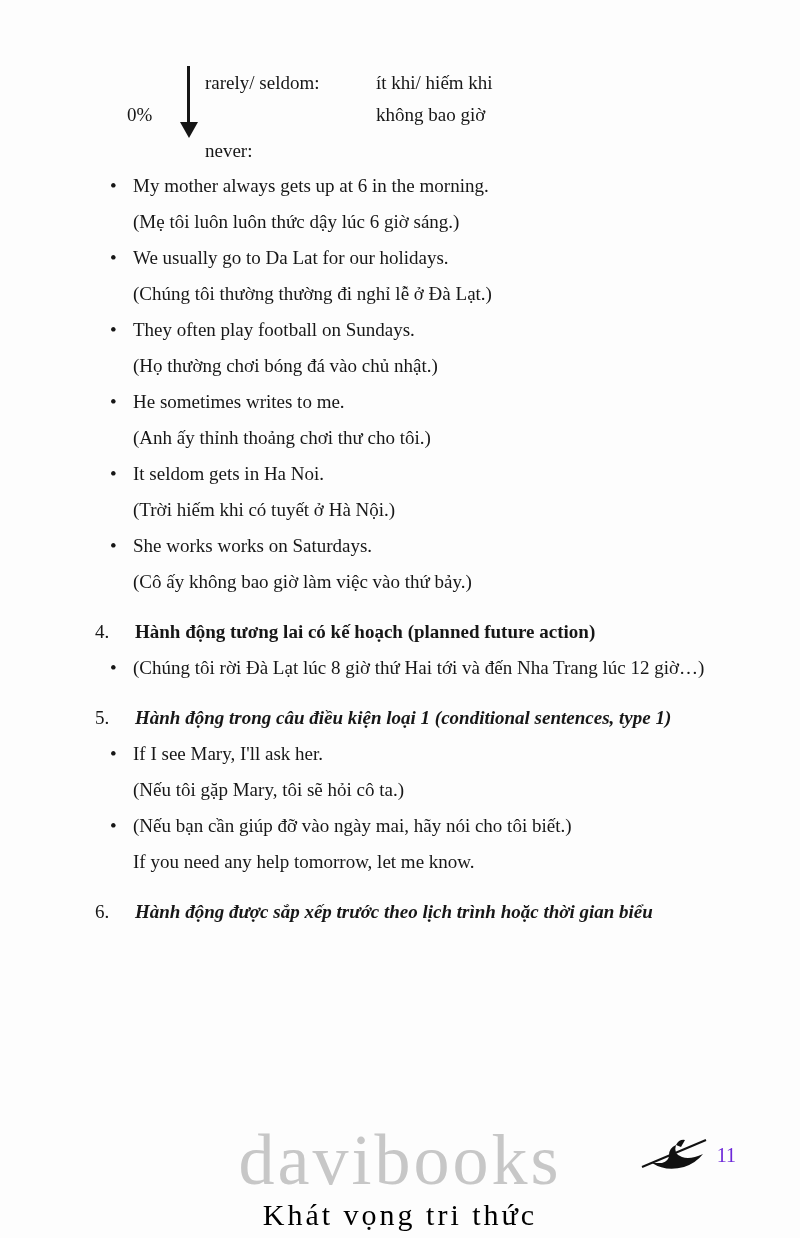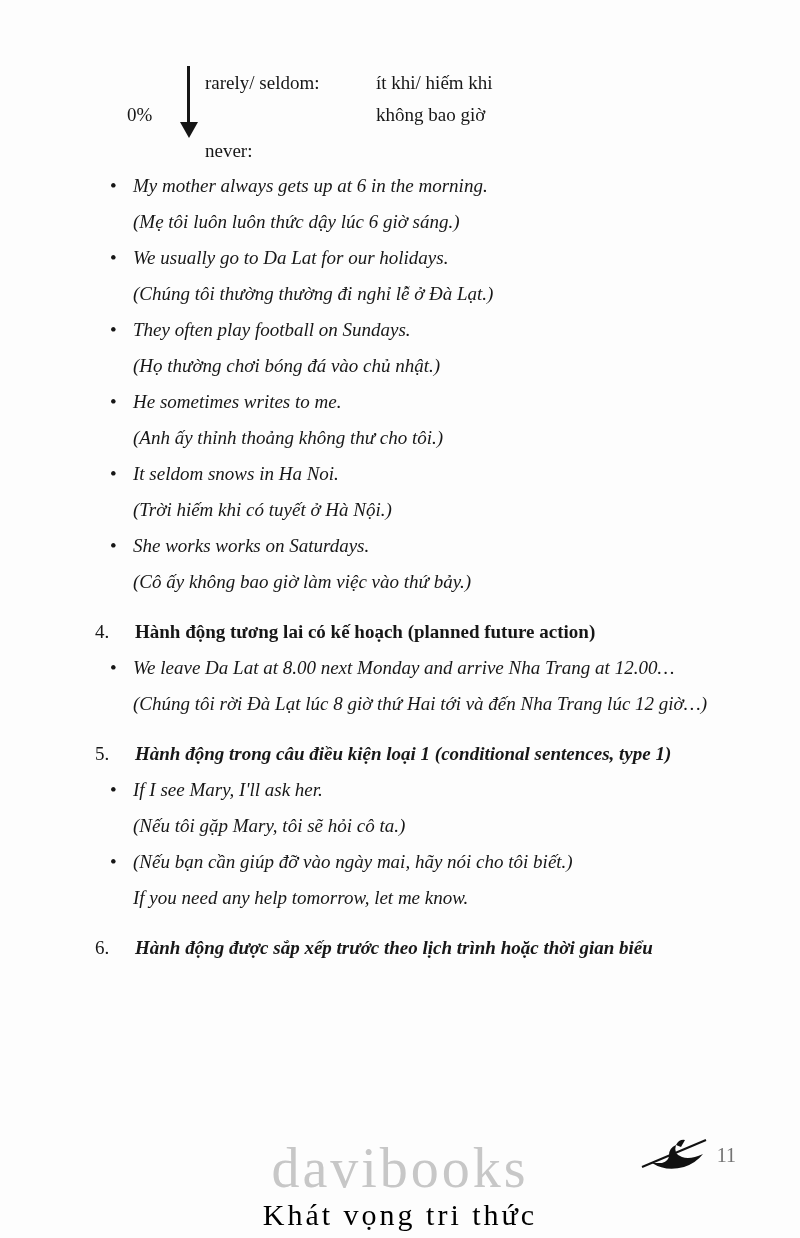--- a/index.html
+++ b/index.html
@@ -40,56 +40,56 @@
     border-left: 9px solid transparent;
     border-right: 9px solid transparent;
     border-top: 16px solid #161616;
   }
 
   
   .examples { list-style: none; margin: 0; padding: 0; }
   .examples.gap { margin-top: 12px; }
   .example { display: flex; line-height: 36px; }
   .bullet { flex: none; width: 23px; margin-left: 15px; }
-  .lines { flex: 1; text-align: justify; font-style: italic; }
+  .lines { flex: 1; text-align: justify; }
   .lines p { margin: 0; }
 
   
   .section { margin-top: 14px; }
   .heading-row { display: flex; line-height: 36px; }
   .num { flex: none; width: 40px; }
   .heading { flex: 1; margin: 0; font-size: 19px; font-weight: bold; line-height: 36px; }
   .heading.italic { font-style: italic; }
   .heading.justify { text-align: justify; }
 
   
   .watermark {
     position: absolute; z-index: 1;
     left: 0; width: 100%; bottom: 6px;
     text-align: center;
     color: #c7c7c7;
     user-select: none;
   }
   .wm-title {
-    font-size: 56px; line-height: 1;
+    font-size: 72px; line-height: 1;
     letter-spacing: 3px;
     font-family: "Liberation Serif", serif;
   }
   .wm-sub {
     font-size: 30px; margin-top: 2px;
     letter-spacing: 3px;
     color: #000000;
   }
   .page-footer {
     position: absolute; z-index: 3;
     right: 64px; bottom: 64px;
     display: flex; align-items: center; gap: 3px;
   }
   .logo-icon svg { display: block; }
-  .pagenum { font-size: 20px; color: #737373; text-align: center; }
+  .pagenum { font-size: 20px; color: #6d28d9; text-align: center; }
 </style>
 </head>
 <body>
 
 <div class="page">
   <div class="content">
 
     <div class="freq-scale">
       <div class="arrow-line"></div>
       <div class="arrow-head"></div>
@@ -119,27 +119,27 @@
         <span class="bullet">•</span>
         <div class="lines">
           <p>They often play football on Sundays.</p>
           <p>(Họ thường chơi bóng đá vào chủ nhật.)</p>
         </div>
       </li>
       <li class="example">
         <span class="bullet">•</span>
         <div class="lines">
           <p>He sometimes writes to me.</p>
-          <p>(Anh ấy thỉnh thoảng không thư cho tôi.)</p>
-        </div>
-      </li>
-      <li class="example">
-        <span class="bullet">•</span>
-        <div class="lines">
-          <p>It seldom snows in Ha Noi.</p>
+          <p>(Anh ấy thỉnh thoảng chơi thư cho tôi.)</p>
+        </div>
+      </li>
+      <li class="example">
+        <span class="bullet">•</span>
+        <div class="lines">
+          <p>It seldom gets in Ha Noi.</p>
           <p>(Trời hiếm khi có tuyết ở Hà Nội.)</p>
         </div>
       </li>
       <li class="example">
         <span class="bullet">•</span>
         <div class="lines">
           <p>She works works on Saturdays.</p>
           <p>(Cô ấy không bao giờ làm việc vào thứ bảy.)</p>
         </div>
       </li>
@@ -147,21 +147,20 @@
 
     <section class="section">
       <div class="heading-row">
         <span class="num">4.</span>
         <h3 class="heading">Hành động tương lai có kế hoạch (planned future action)</h3>
       </div>
       <ul class="examples">
         <li class="example">
           <span class="bullet">•</span>
           <div class="lines">
-            <p>We leave Da Lat at 8.00 next Monday and arrive Nha Trang at 12.00…</p>
             <p>(Chúng tôi rời Đà Lạt lúc 8 giờ thứ Hai tới và đến Nha Trang lúc 12 giờ…)</p>
           </div>
         </li>
       </ul>
     </section>
 
     <section class="section">
       <div class="heading-row">
         <span class="num">5.</span>
         <h3 class="heading italic">Hành động trong câu điều kiện loại 1 (conditional sentences, type 1)</h3>

